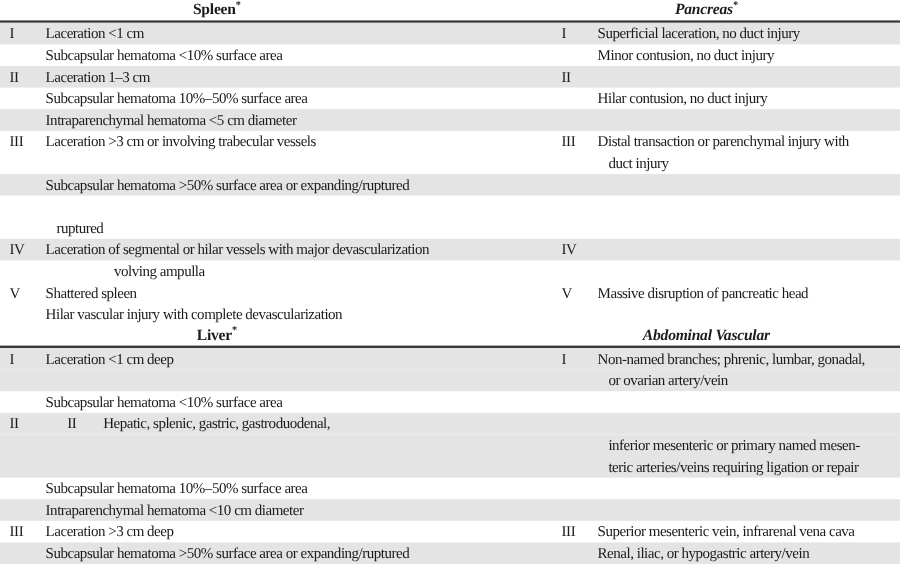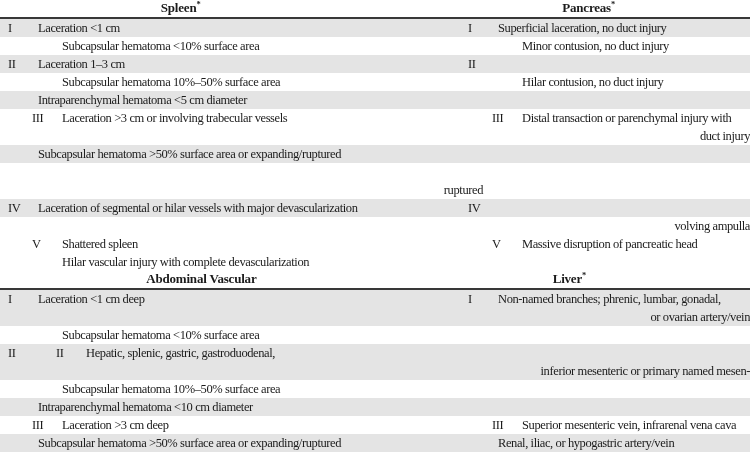--- a/index.html
+++ b/index.html
@@ -26,59 +26,59 @@
     font-weight: bold;
     font-size: 13px;
     line-height: 16px;
     letter-spacing: -0.2px;
     gap: 26px;
   }
   .thead .hcell {
     width: 50%;
     text-align: center;
   }
-  .thead .hcell.right { padding-left: 40px; box-sizing: border-box; }
+  .thead .hcell.right { padding-left: 40px; box-sizing: border-box; font-style: italic; }
   sup.ast {
     font-size: 8.5px;
     line-height: 0;
     vertical-align: super;
   }
 
   
   .line {
     display: flex;
     height: 18px;
     font-size: 12.5px;
     line-height: 18px;
     letter-spacing: -0.4px;
     white-space: nowrap;
   }
   .line.gray { background: #e4e4e4; }
-  .line.white { background: transparent; margin-left: 24px; }
+  .line.white { background: transparent; }
 
   .lg {            
     flex: none;
     width: 30px;
     padding-left: 8px;
   }
   .lt {            
     flex: none;
     width: 412px;
     overflow: visible;
   }
   .rg {            
     flex: none;
     width: 30px;
     padding-left: 18px;
   }
   .rt {            
     flex: 1 1 auto;
     overflow: visible;
   }
-  .ind { padding-left: 9px; text-align: right; }  
+  .ind { padding-left: 9px; }  
 </style>
 </head>
 <body>
 
 <div>
 
   <section class="half-table">
     <div class="thead">
       <div class="hcell"><span>Spleen</span><sup class="ast">*</sup></div>
       <div class="hcell right"><span>Pancreas</span><sup class="ast">*</sup></div>
@@ -162,22 +162,22 @@
           <div class="lg"></div>
           <div class="lt">Hilar vascular injury with complete devascularization</div>
           <div class="rg"></div>
           <div class="rt"></div>
         </div>
       </div>
   </section>
 
   <section class="half-table">
     <div class="thead">
+      <div class="hcell"><span>Liver</span><sup class="ast">*</sup></div>
       <div class="hcell right"><span>Abdominal Vascular</span><sup class="ast"></sup></div>
-      <div class="hcell"><span>Liver</span><sup class="ast">*</sup></div>
     </div>
     <div class="tbody">
         <div class="line gray">
           <div class="lg">I</div>
           <div class="lt">Laceration &lt;1 cm deep</div>
           <div class="rg">I</div>
           <div class="rt">Non-named branches; phrenic, lumbar, gonadal,</div>
         </div>
         <div class="line gray">
           <div class="lg"></div>
@@ -195,20 +195,26 @@
           <div class="lg">II</div>
           <div class="rg">II</div>
           <div class="rt">Hepatic, splenic, gastric, gastroduodenal,</div>
         </div>
         <div class="line gray">
           <div class="lg"></div>
           <div class="lt"></div>
           <div class="rg"></div>
           <div class="rt ind">inferior mesenteric or primary named mesen-</div>
         </div>
+        <div class="line gray">
+          <div class="lg"></div>
+          <div class="lt"></div>
+          <div class="rg"></div>
+          <div class="rt ind">teric arteries/veins requiring ligation or repair</div>
+        </div>
         <div class="line white">
           <div class="lg"></div>
           <div class="lt">Subcapsular hematoma 10%–50% surface area</div>
           <div class="rg"></div>
           <div class="rt"></div>
         </div>
         <div class="line gray">
           <div class="lg"></div>
           <div class="lt">Intraparenchymal hematoma &lt;10 cm diameter</div>
           <div class="rg"></div>

